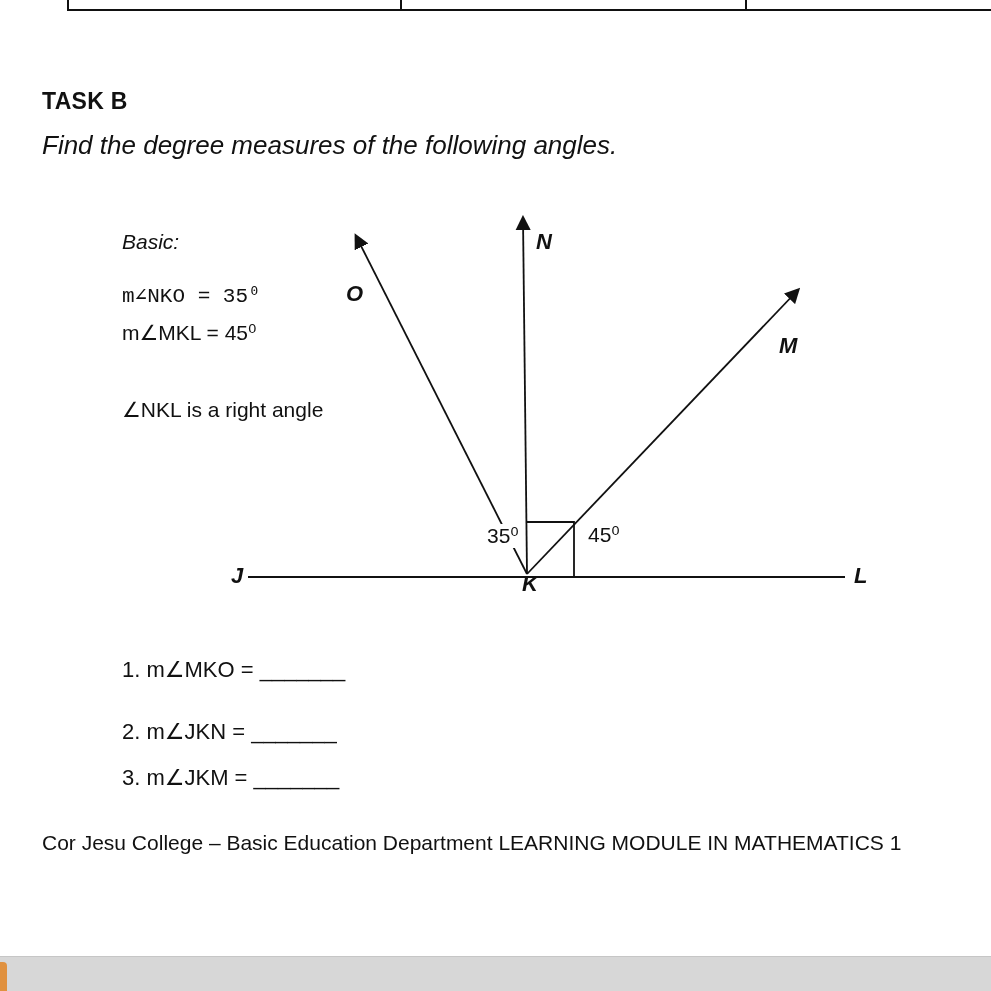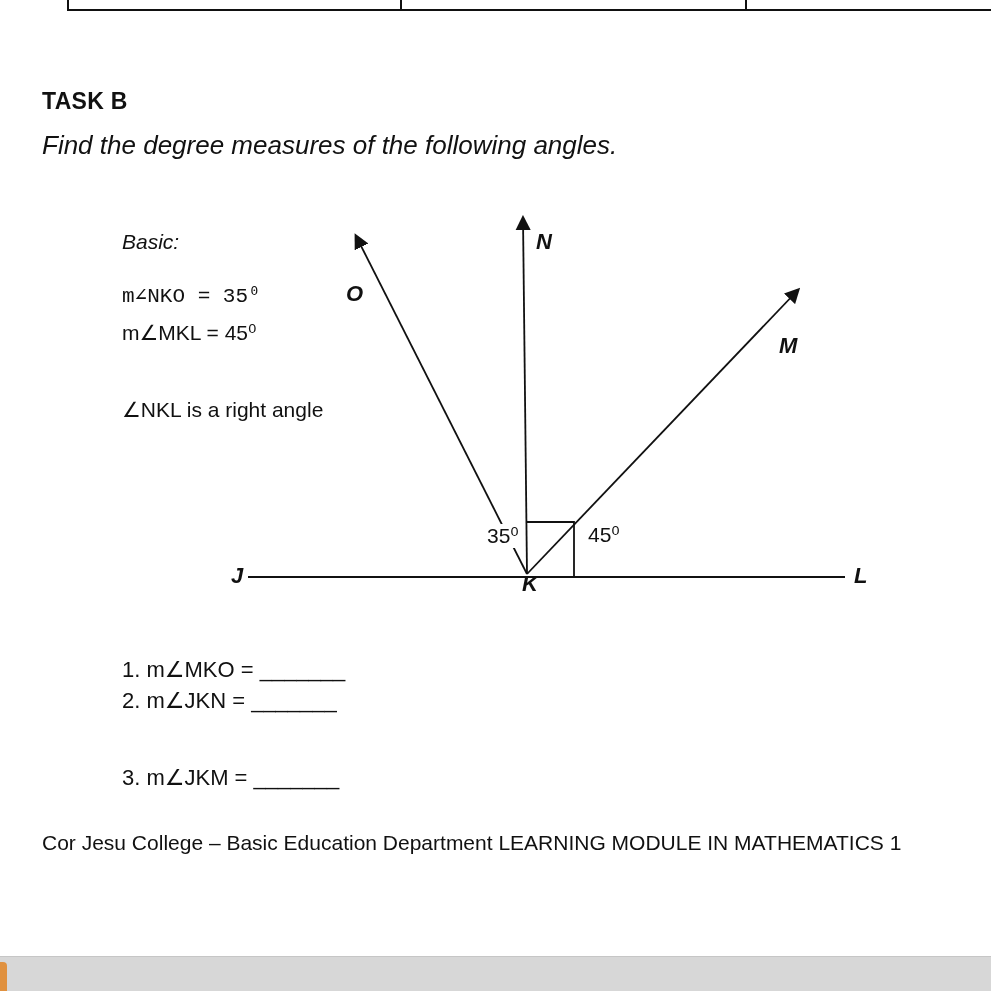--- a/index.html
+++ b/index.html
@@ -28,21 +28,21 @@
   .lab-O{left:346px;top:281px;}
   .lab-M{left:779px;top:333px;}
   .lab-J{left:231px;top:563px;}
   .lab-K{left:522px;top:571px;}
   .lab-L{left:854px;top:563px;}
   .angle-label{font-size:21px;}
   .ang-35{left:485px;top:476px;background:#fff;padding:0 2px;margin-top:48px;}
   .ang-45{left:588px;top:523px;}
   
   .question{left:122px;font-size:22px;}
-  .q0{top:657px;} .q1{top:688px;} .q2{top:765px;}
+  .q0{top:657px;} .q1{top:719px;} .q2{top:765px;}
   
   .footer{left:42px;top:831px;font-size:21px;white-space:nowrap;}
   
   .bottom-bar{left:0;top:956px;width:991px;height:35px;background:#d7d7d7;border-top:1px solid #c6c6c6;}
   .bottom-accent{left:0;top:962px;width:7px;height:29px;background:#e0913f;border-radius:0 4px 0 0;}
 </style>
 </head>
 <body>
 
 <div>

